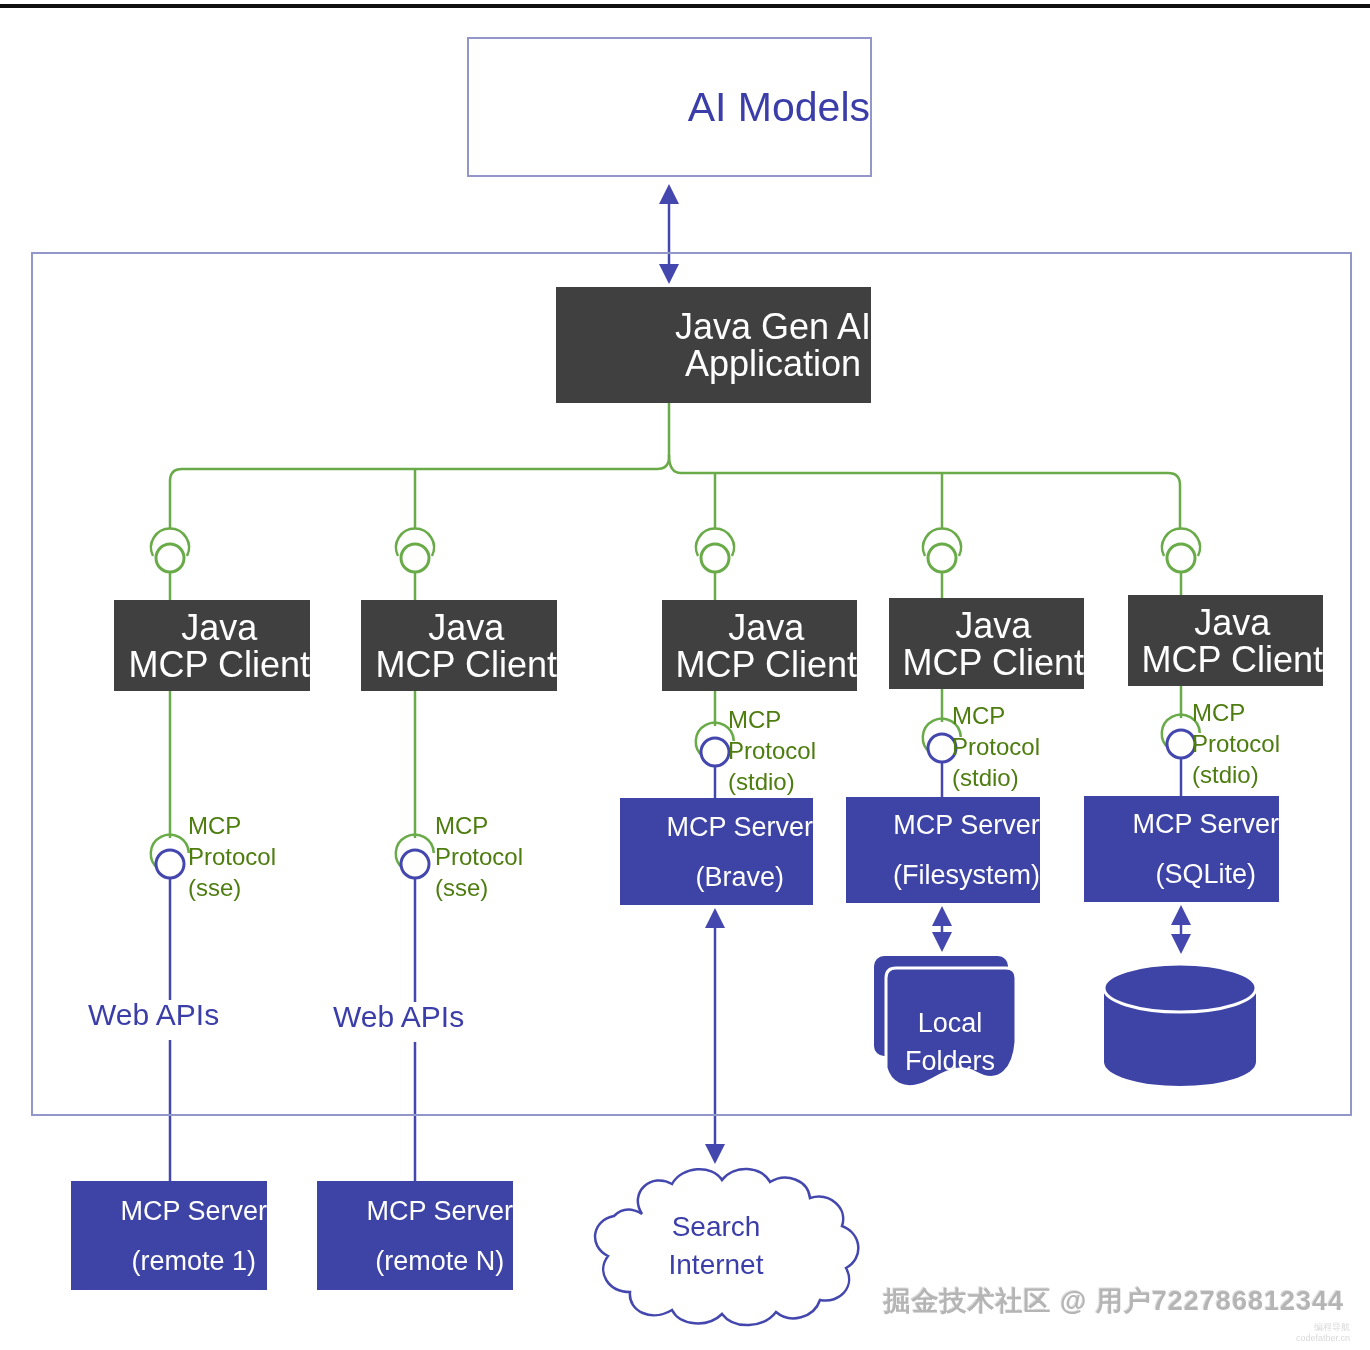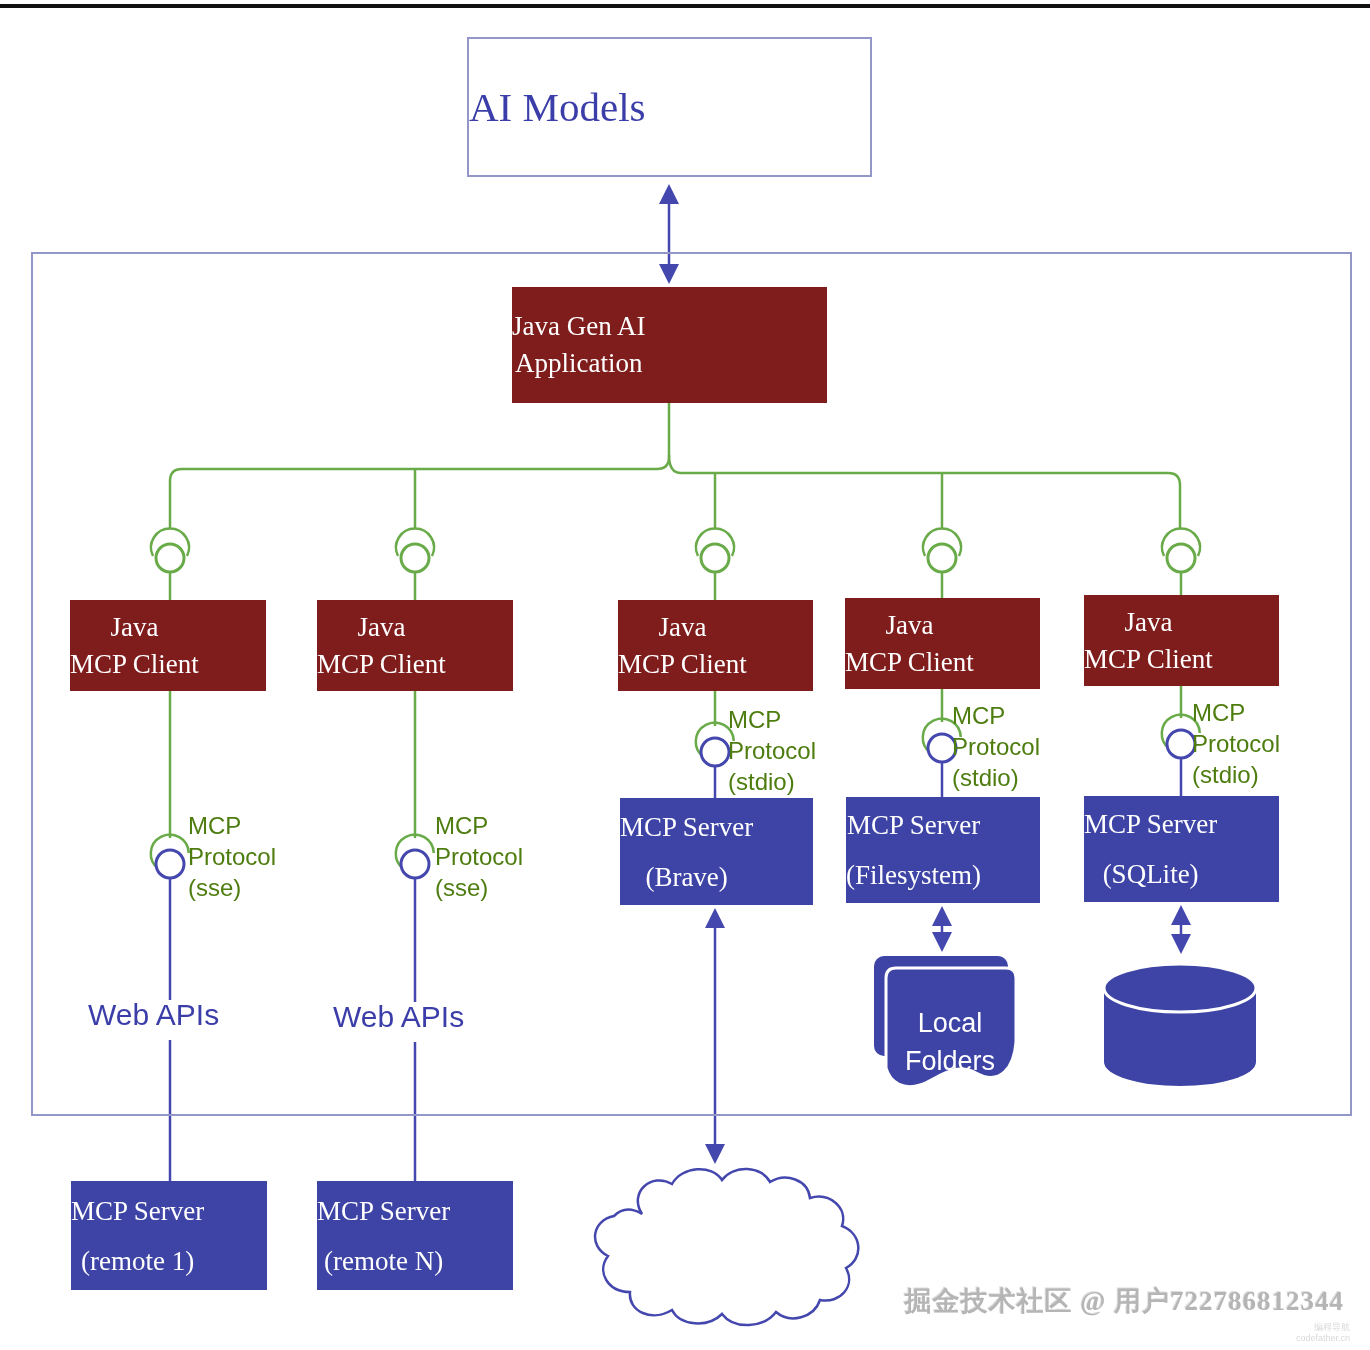--- a/index.html
+++ b/index.html
@@ -2,31 +2,31 @@
 <html><head>
 <meta charset="utf-8">
 <style>
   html,body{margin:0;padding:0;background:#ffffff;}
   .canvas{position:relative;width:1370px;height:1350px;background:#ffffff;overflow:hidden;
           font-family:"Liberation Sans",sans-serif;}
   .abs{position:absolute;box-sizing:border-box;}
   .topline{left:0;top:4px;width:1370px;height:4px;background:#101010;}
   .outline-box{border:2px solid #9396c9;background:#ffffff;}
   .frame{border:2px solid #9396c9;background:transparent;}
-  .center-flex{display:flex;align-items:center;justify-content:flex-start;text-align:center;font-family:Liberation Serif, serif;}
+  .center-flex{display:flex;align-items:center;justify-content:flex-end;text-align:center;}
   .multiline{white-space:pre-line;}
   .title-text{color:#3b3ea8;font-size:41px;}
-  .gbox{background:#7f1d1d;color:#ffffff;font-size:27px;line-height:37px;}
+  .gbox{background:#404040;color:#ffffff;font-size:36px;line-height:37px;margin-left:44px;}
   .bbox{background:#3e44a5;color:#ffffff;font-size:27px;line-height:50px;}
   .proto-label{color:#4d7c0f;font-size:24px;line-height:31px;text-align:left;}
   .webapi-label{color:#3b3ea8;font-size:30px;text-align:left;}
   .shape-label{color:#ffffff;font-size:27px;line-height:38px;text-align:center;}
   .cloud-label{color:#3b3ea8;font-size:28px;line-height:38px;text-align:center;}
   .wm-main{color:#b5b5b5;font-size:27px;font-weight:700;letter-spacing:1px;
-           text-shadow:2px 2px 0 rgba(255,255,255,0.95), -1px -1px 0 rgba(120,120,120,0.25);font-family:Liberation Serif, serif;}
+           text-shadow:2px 2px 0 rgba(255,255,255,0.95), -1px -1px 0 rgba(120,120,120,0.25);}
   .wm-corner{color:#d9d9d9;font-size:9px;line-height:11px;text-align:right;}
   svg{position:absolute;left:0;top:0;pointer-events:none;}
 </style>
 </head>
 <body>
 
 <div class="canvas">
 
   <div class="abs topline"></div>
 
@@ -179,20 +179,22 @@
   <div class="abs bbox center-flex multiline" style="left:846px;top:797px;width:194px;height:106px;">MCP Server
 (Filesystem)</div>
   <div class="abs bbox center-flex multiline" style="left:1084px;top:796px;width:195px;height:106px;">MCP Server
 (SQLite)</div>
 
   <div class="abs bbox center-flex multiline" style="left:71px;top:1181px;width:196px;height:109px;">MCP Server
 (remote 1)</div>
   <div class="abs bbox center-flex multiline" style="left:317px;top:1181px;width:196px;height:109px;">MCP Server
 (remote N)</div>
 
+  <div class="abs cloud-label multiline" style="left:616px;top:1208px;width:200px;">Search
+Internet</div>
   <div class="abs shape-label multiline" style="left:884px;top:1004px;width:132px;">Local
 Folders</div>
 
   <div class="abs wm-main" style="right:26px;top:1283px;">掘金技术社区 @ 用户722786812344</div>
   <div class="abs wm-corner" style="right:20px;top:1322px;width:120px;">
     <div>编程导航</div>
     <div>codefather.cn</div>
   </div>
 
 </div>

